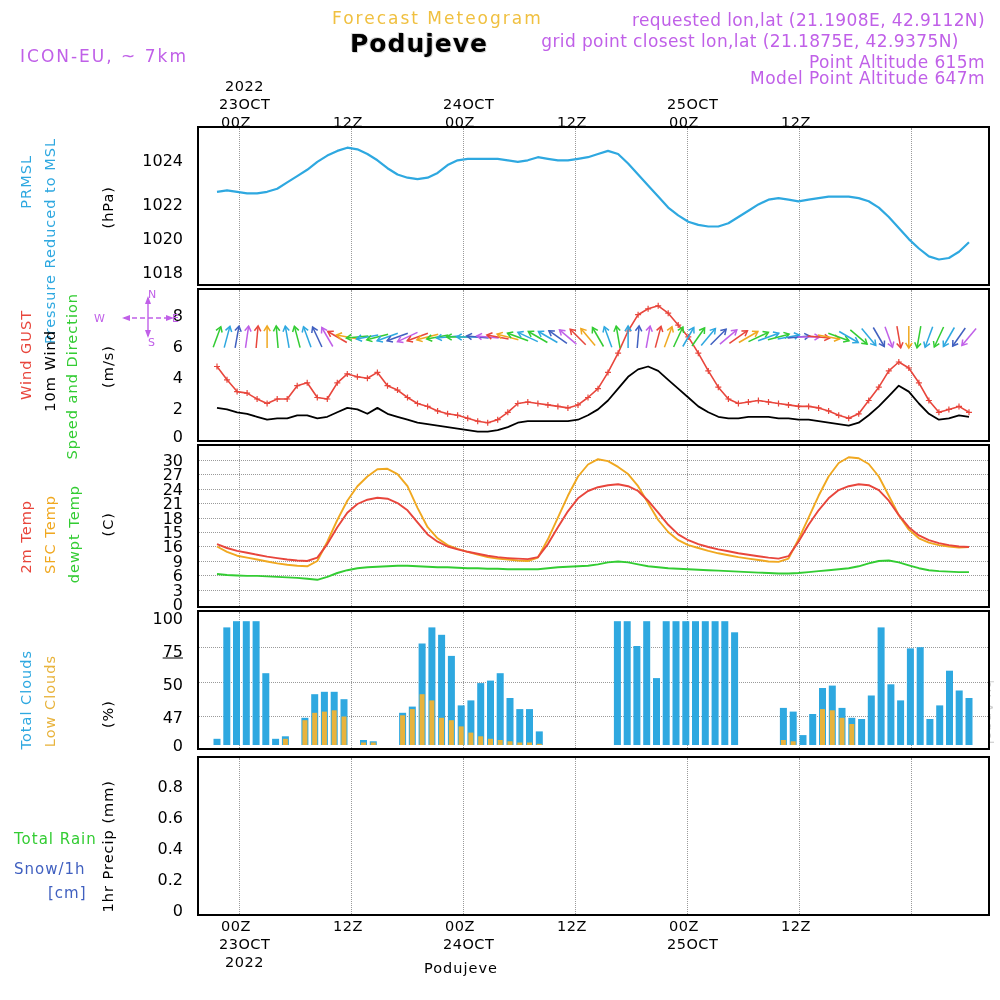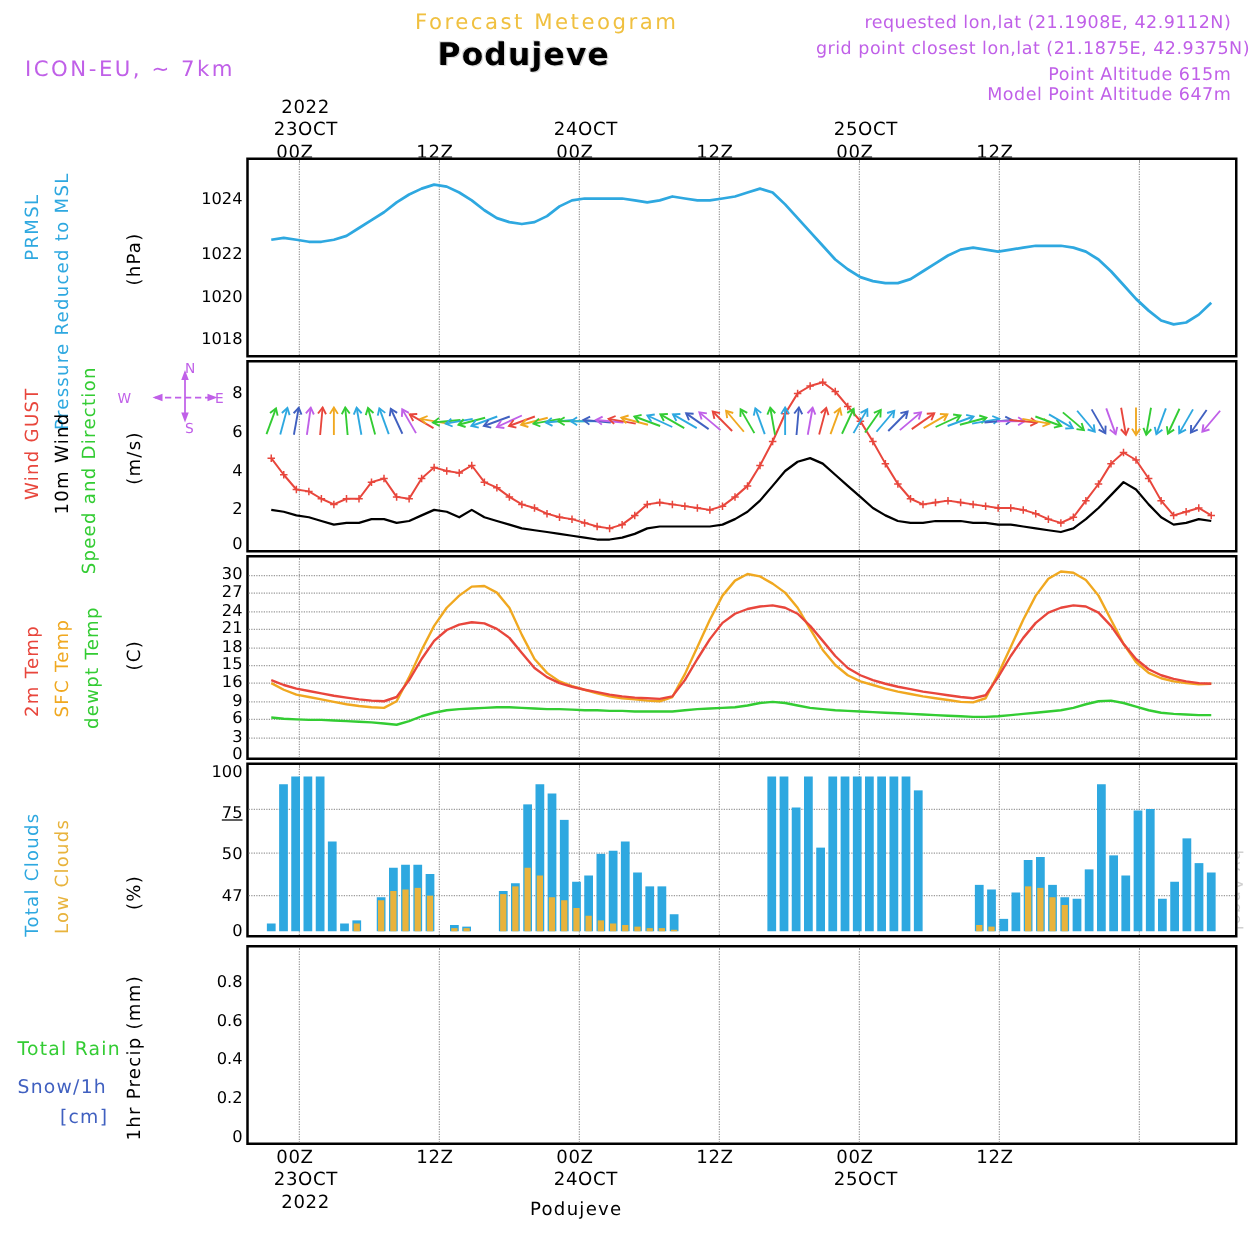--- a/index.html
+++ b/index.html
@@ -4,32 +4,32 @@
 <style>
   html,body{margin:0;padding:0;background:#ffffff;}
   body{width:1000px;height:1000px;position:relative;font-family:"DejaVu Sans",sans-serif;overflow:hidden;}
   .abs{position:absolute;}
   .nowrap{white-space:nowrap;}
   
   #hdr-forecast{left:332px;top:8px;font-size:17px;letter-spacing:2px;color:#f0c040;}
   #hdr-title{left:350px;top:29px;font-size:25px;font-weight:bold;color:#000;letter-spacing:1px;
              text-shadow:1px 1px 0 #d9d9d9,-1px -1px 0 #d9d9d9;}
   #hdr-model{left:20px;top:46px;font-size:17px;letter-spacing:2px;color:#c060e8;}
-  .hdr-right{color:#c060e8;font-size:14px;letter-spacing:0.4px;text-align:right;width:480px;}
+  .hdr-right{color:#c060e8;font-size:17px;letter-spacing:0.4px;text-align:right;width:480px;}
   #hdr-req{left:505px;top:10px;}
-  #hdr-grid{left:500px;top:31px;text-align:right;width:500px;}
+  #hdr-grid{left:500px;top:31px;text-align:center;width:500px;}
   #hdr-alt{left:505px;top:52px;}
   #hdr-malt{left:505px;top:68px;}
   #watermark{right:4px;top:680px;color:#d0d0d0;font-size:13px;
              writing-mode:vertical-rl;letter-spacing:1px;}
   
   .panel{position:absolute;left:197px;width:793px;border:2px solid #000;box-sizing:border-box;background:#fff;}
   .grid-v{position:absolute;top:0;bottom:0;width:0;border-left:1px dotted #9a9a9a;}
   .grid-h{position:absolute;left:0;right:0;height:0;border-top:1px dotted #9a9a9a;}
-  .ytick{position:absolute;right:100%;margin-right:5px;transform:translateY(-50%);font-size:13px;color:#000;text-align:right;white-space:nowrap;}
+  .ytick{position:absolute;right:100%;margin-right:16px;transform:translateY(-50%);font-size:16px;color:#000;text-align:right;white-space:nowrap;}
   
   .vlabel{position:absolute;writing-mode:vertical-rl;transform:rotate(180deg);font-size:14.5px;letter-spacing:1px;white-space:nowrap;}
   
   #topaxis{position:absolute;left:197px;top:78px;width:793px;height:48px;}
   #topaxis div{position:absolute;font-size:14.5px;color:#000;letter-spacing:0.5px;}
   #botaxis{position:absolute;left:197px;top:918px;width:793px;height:60px;}
   #botaxis div{position:absolute;font-size:14.5px;color:#000;letter-spacing:0.5px;}
   #bottomname{position:absolute;left:424px;top:960px;font-size:14.5px;color:#000;letter-spacing:1px;}
   svg{display:block;position:absolute;left:0;top:0;overflow:visible;}
   .lbl-small{font-size:11px;}

